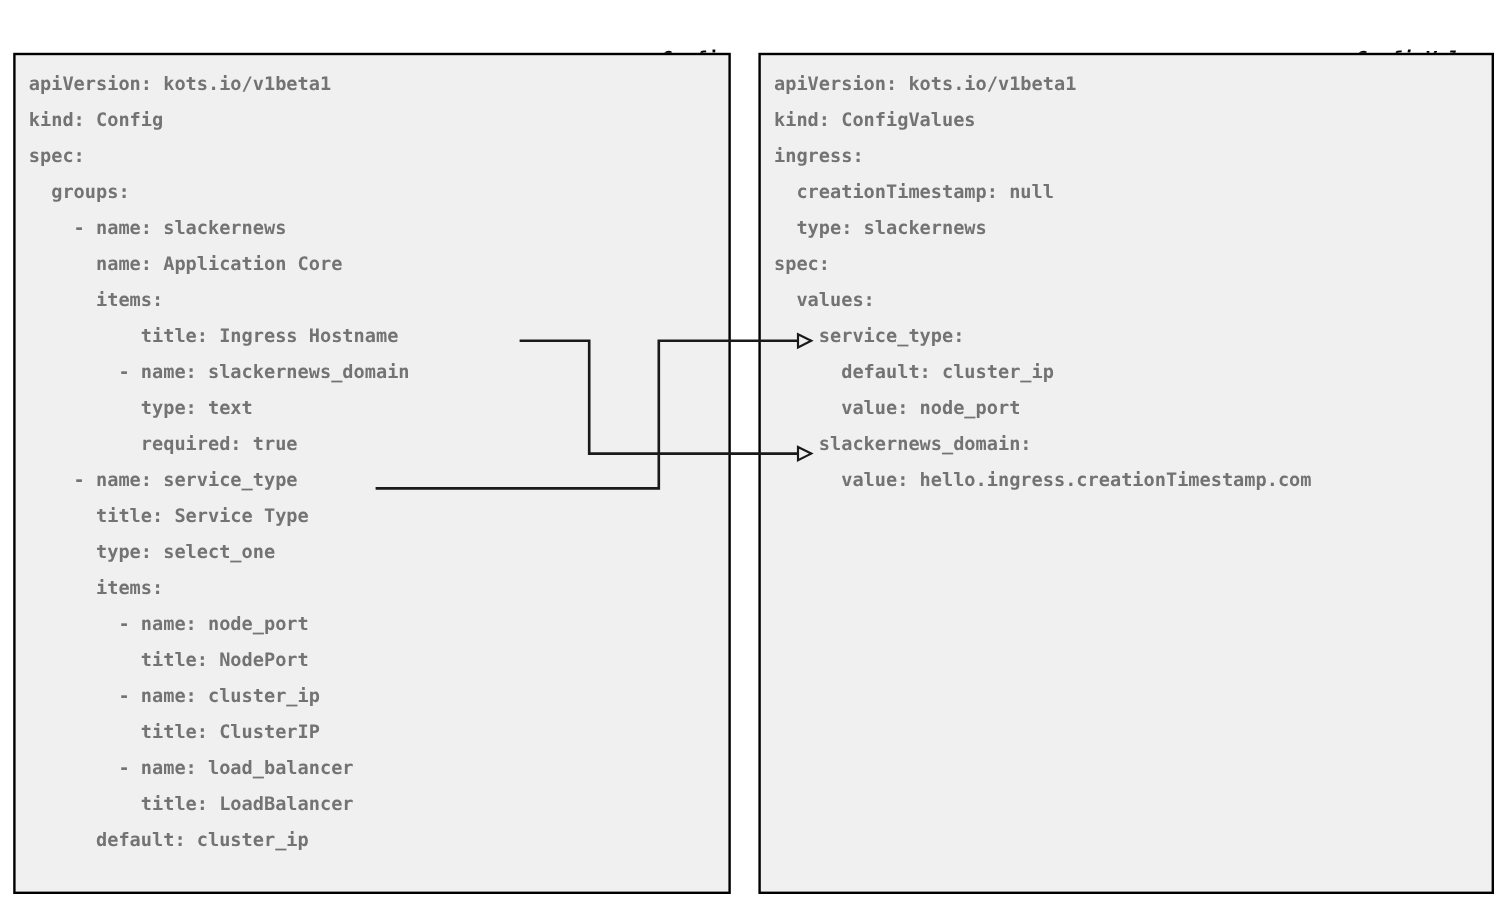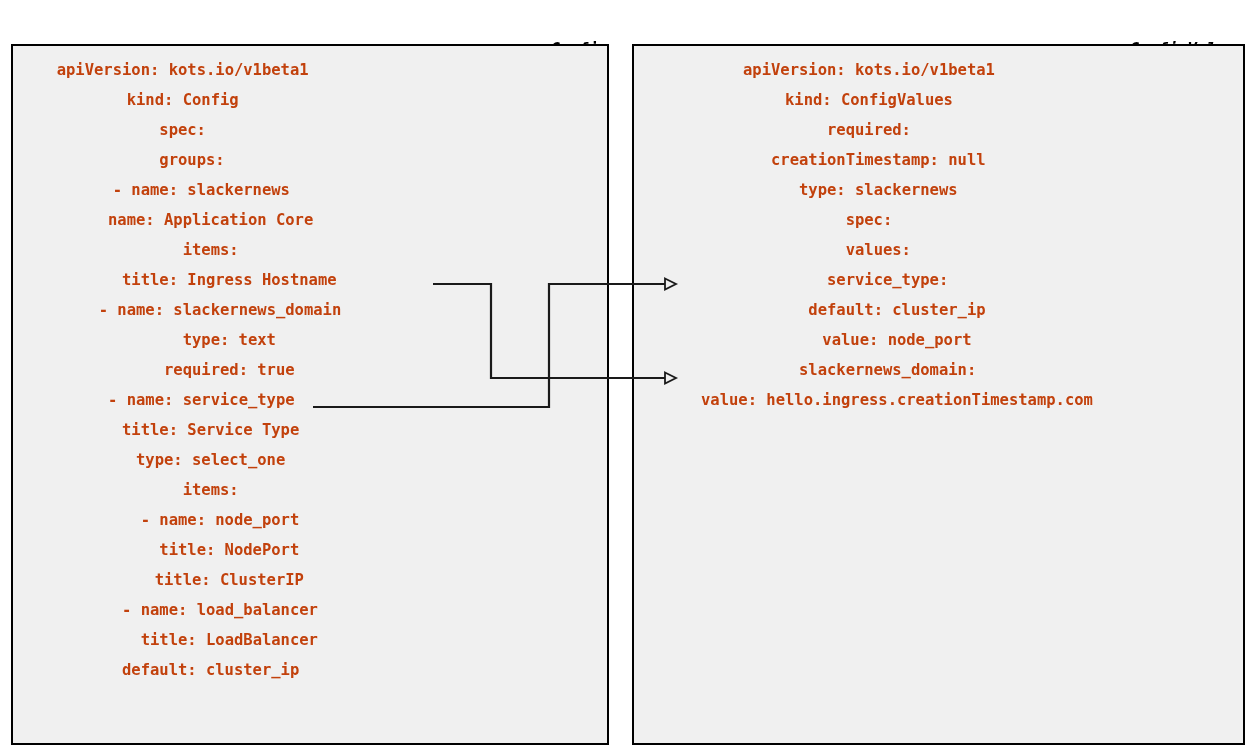--- a/index.html
+++ b/index.html
@@ -50,25 +50,24 @@
     left: 0; top: 0;
     padding: 9px 0 0 0;
     margin: 0;
   }
   .yaml-line {
     font-family: "DejaVu Sans Mono", "Liberation Mono", monospace;
     font-weight: bold;
     font-size: 15.5px;
     line-height: 30px;
     height: 30px;
-    color: #c2410c;
+    color: #737373;
     white-space: pre;
     margin: 0;
     padding: 0 0 0 11px;
-    text-align: center;
   }
 
   
   #connectors {
     position: absolute;
     left: 0; top: 0;
     width: 1258px;
     height: 756px;
     pointer-events: none;
   }
@@ -94,32 +93,33 @@
         <div class="yaml-line">          title: Ingress Hostname</div>
         <div class="yaml-line">        - name: slackernews_domain</div>
         <div class="yaml-line">          type: text</div>
         <div class="yaml-line">          required: true</div>
         <div class="yaml-line">    - name: service_type</div>
         <div class="yaml-line">      title: Service Type</div>
         <div class="yaml-line">      type: select_one</div>
         <div class="yaml-line">      items:</div>
         <div class="yaml-line">        - name: node_port</div>
         <div class="yaml-line">          title: NodePort</div>
+        <div class="yaml-line">        - name: cluster_ip</div>
         <div class="yaml-line">          title: ClusterIP</div>
         <div class="yaml-line">        - name: load_balancer</div>
         <div class="yaml-line">          title: LoadBalancer</div>
         <div class="yaml-line">      default: cluster_ip</div>
       </div>
   </div>
 
   <div id="panel-configvalues" class="yaml-panel">
     <div class="yaml-body" id="configvalues-lines">
         <div class="yaml-line">apiVersion: kots.io/v1beta1</div>
         <div class="yaml-line">kind: ConfigValues</div>
-        <div class="yaml-line">required:</div>
+        <div class="yaml-line">ingress:</div>
         <div class="yaml-line">  creationTimestamp: null</div>
         <div class="yaml-line">  type: slackernews</div>
         <div class="yaml-line">spec:</div>
         <div class="yaml-line">  values:</div>
         <div class="yaml-line">    service_type:</div>
         <div class="yaml-line">      default: cluster_ip</div>
         <div class="yaml-line">      value: node_port</div>
         <div class="yaml-line">    slackernews_domain:</div>
         <div class="yaml-line">      value: hello.ingress.creationTimestamp.com</div>
       </div>

